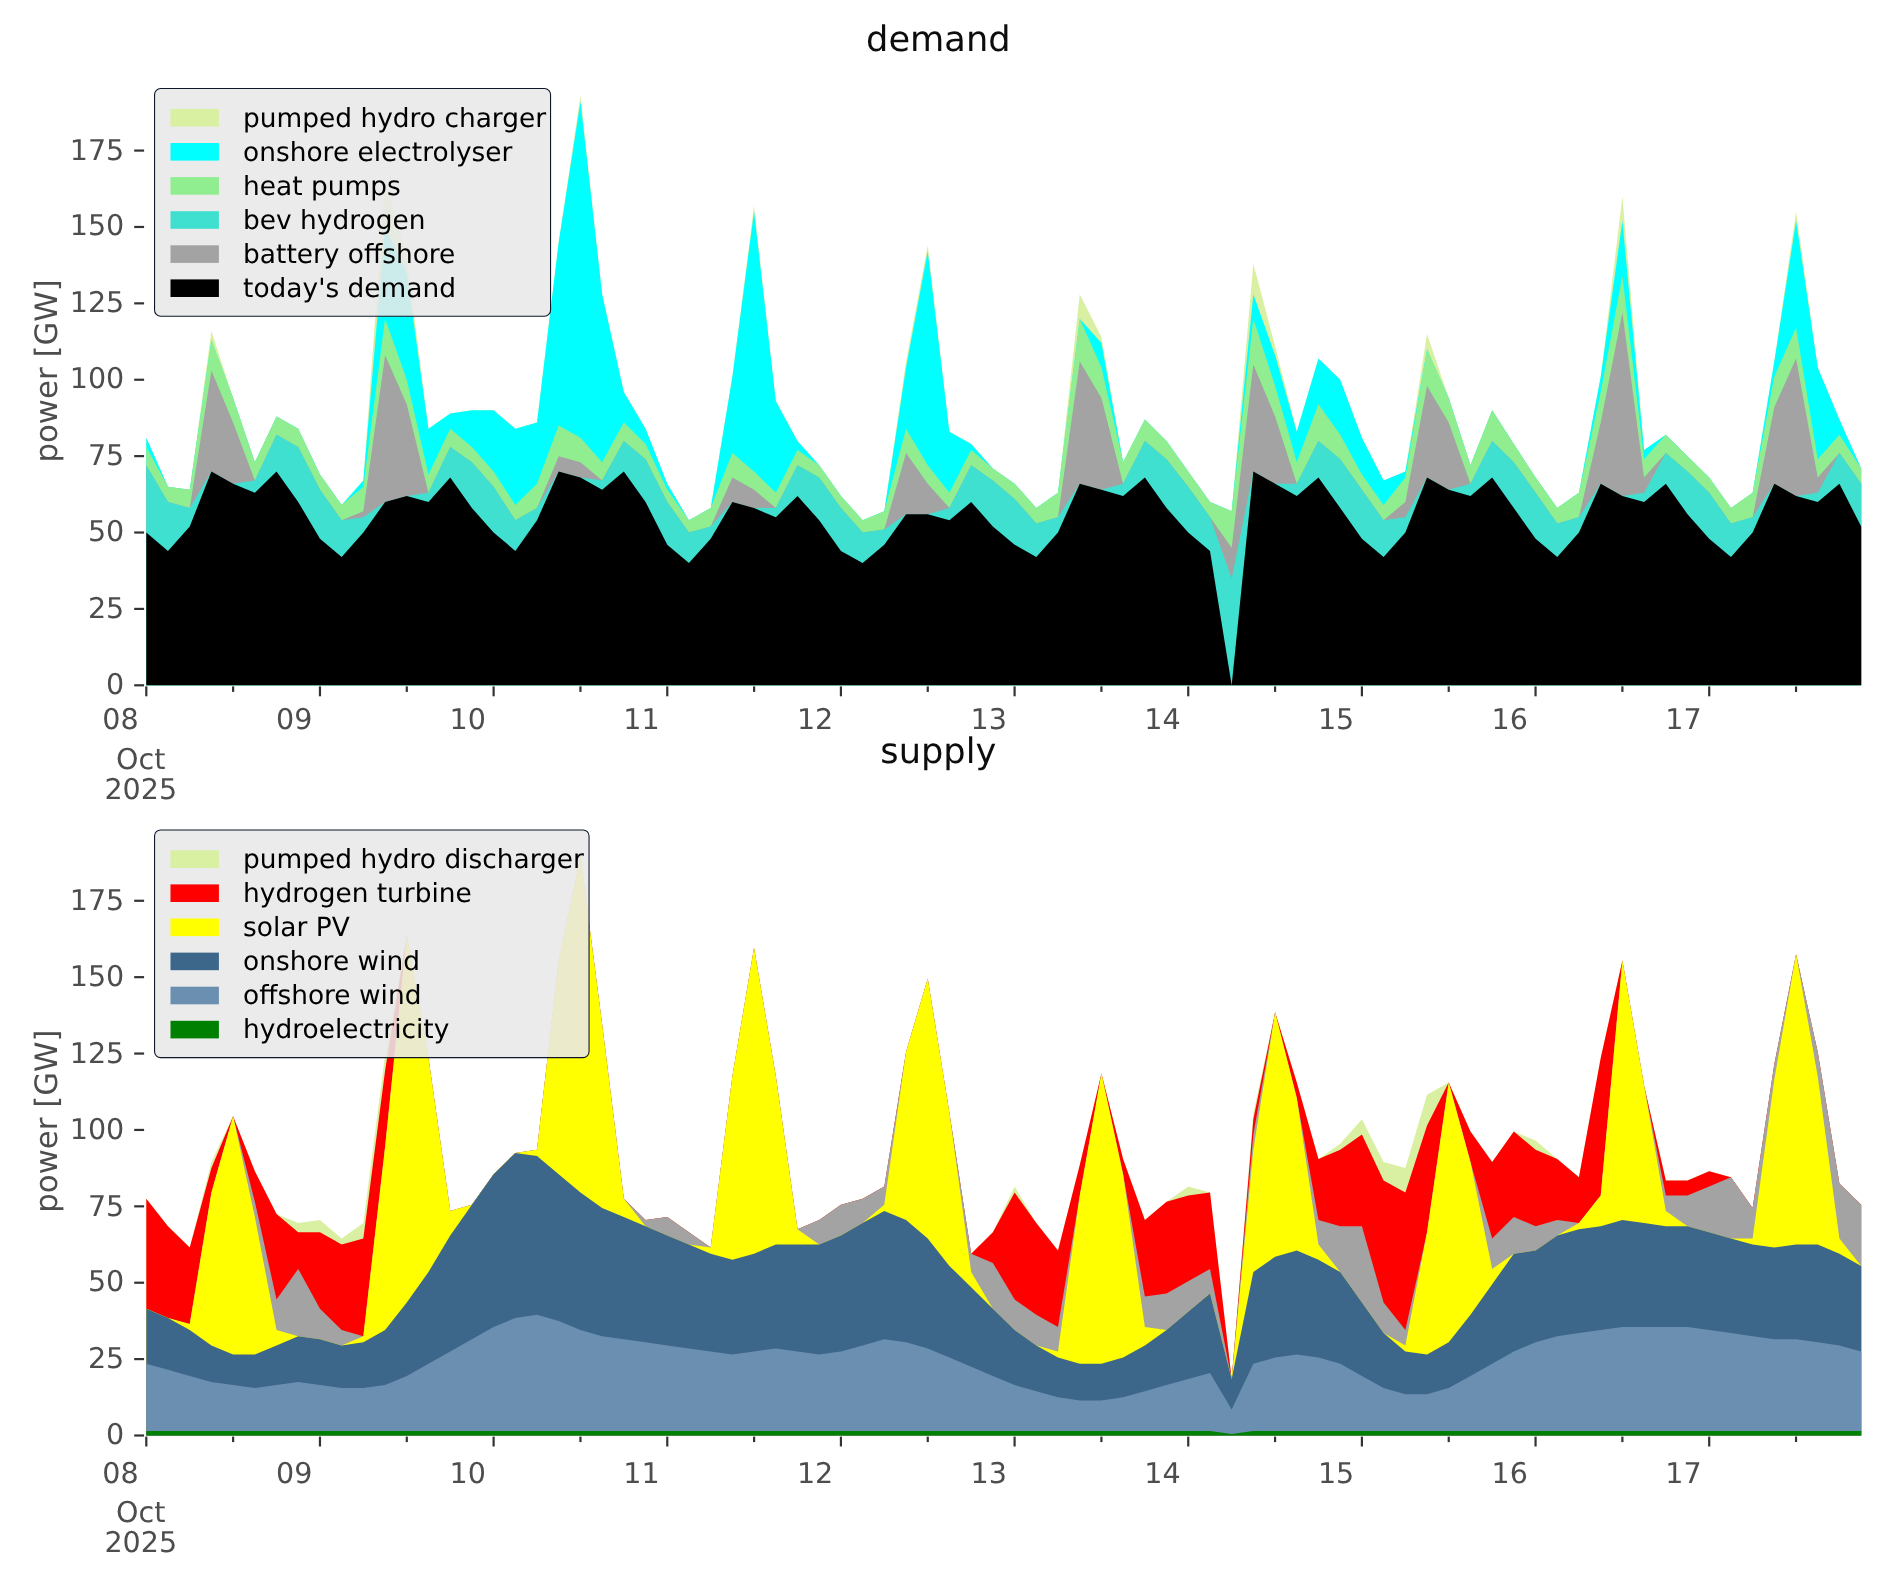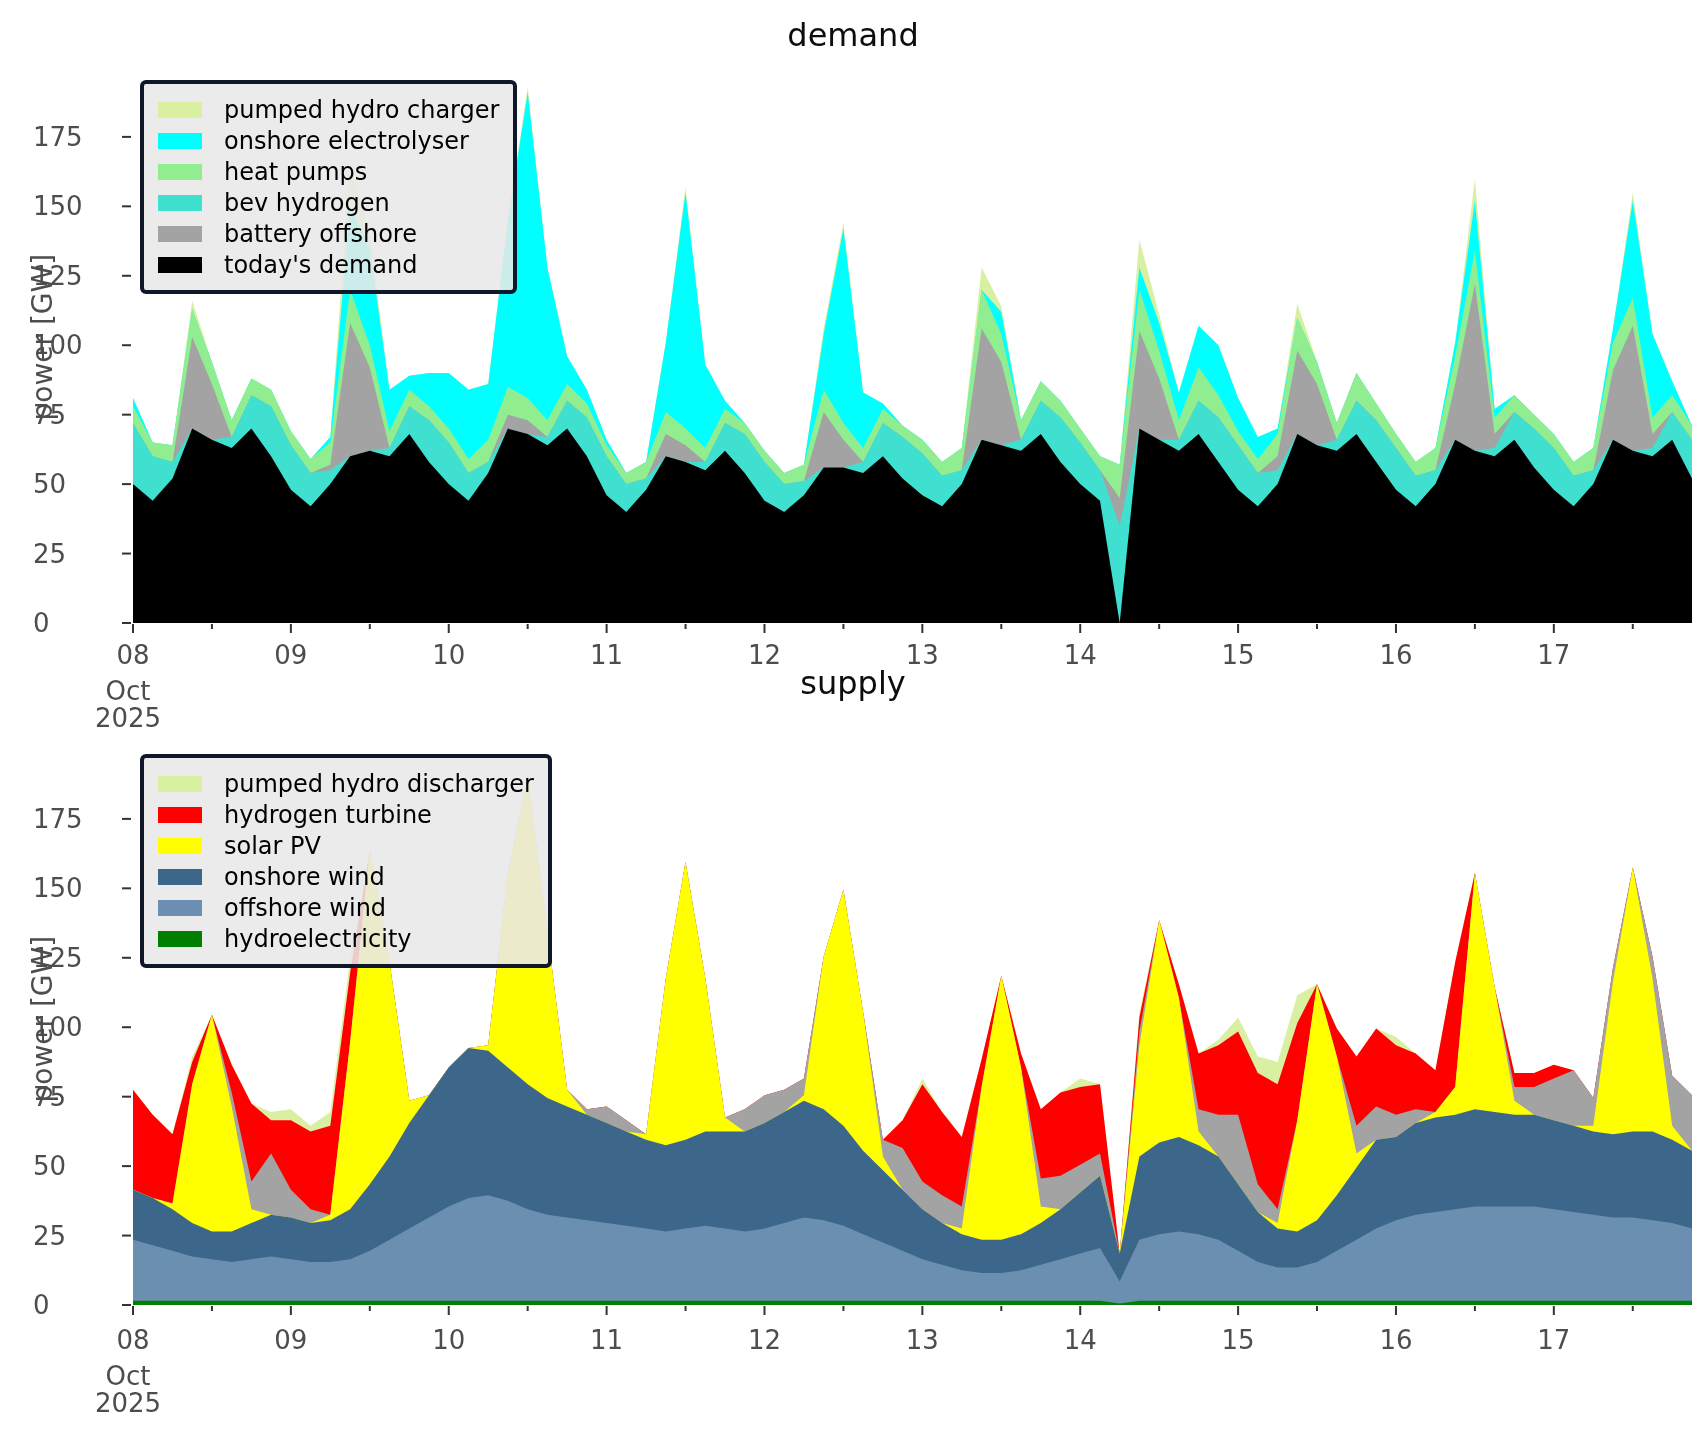--- a/index.html
+++ b/index.html
@@ -3,25 +3,25 @@
 <meta charset="utf-8">
 <style>
   html,body{margin:0;padding:0;background:#ffffff;}
   .page{position:relative;width:1706px;height:1431px;background:#ffffff;overflow:hidden;
         font-family:"DejaVu Sans", sans-serif;}
   svg.plot-layer{position:absolute;left:0;top:0;pointer-events:none;}
   .chart-title{position:absolute;width:100%;text-align:center;font-size:32px;color:#0d0d0d;}
   .y-axis-label{position:absolute;font-size:28px;color:#4d4d4d;transform:rotate(-90deg);
                 transform-origin:center center;white-space:nowrap;}
   .tick-label{position:absolute;font-size:26px;color:#4d4d4d;white-space:nowrap;}
-  .ytick{text-align:left;width:80px;}
-  .xtick{text-align:center;width:80px;}
+  .ytick{text-align:right;width:80px;}
+  .xtick{width:80px;}
   .x-offset{position:absolute;font-size:26px;color:#4d4d4d;text-align:center;width:80px;line-height:27px;}
-  .legend{position:absolute;background:rgba(232,232,232,0.88);border:4px solid #0f172a;
-          border-radius:6px;padding:10px 14px 10px 14px;}
+  .legend{position:absolute;background:rgba(232,232,232,0.88);border:1px solid #0f172a;
+          border-radius:6px;padding:10px 4px 10px 14px;}
   .legend-row{display:flex;align-items:center;height:31px;}
   .legend-swatch{width:44px;height:16px;margin-right:22px;flex:0 0 auto;}
   .legend-label{font-size:24px;color:#000000;white-space:nowrap;}
 </style>
 </head>
 <body>
 
 <div class="page">
 
   <div class="chart-title" style="top:16px;">demand</div>

